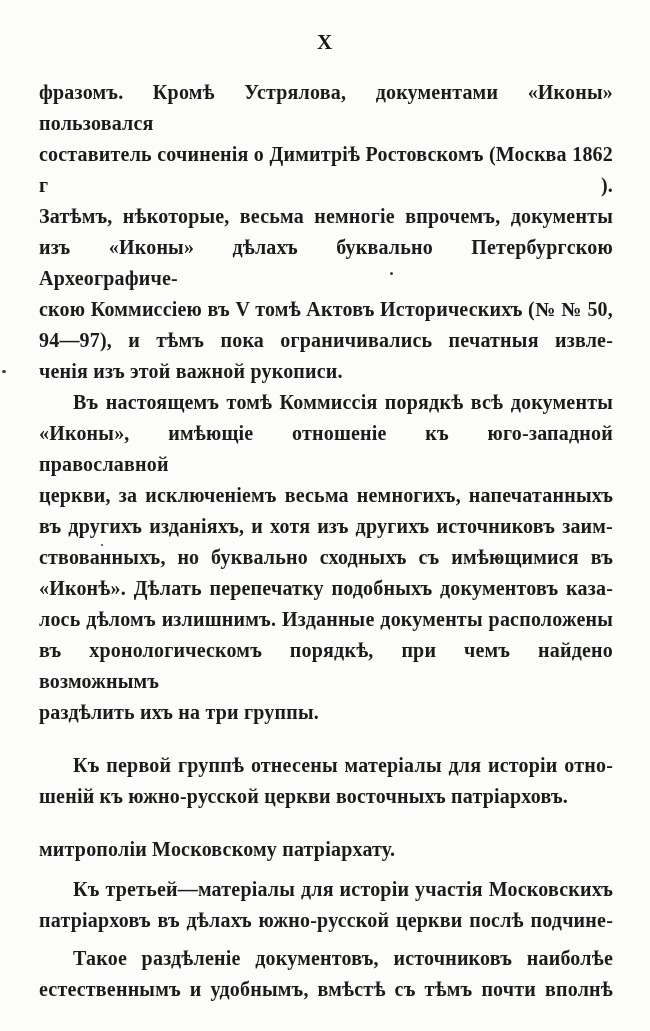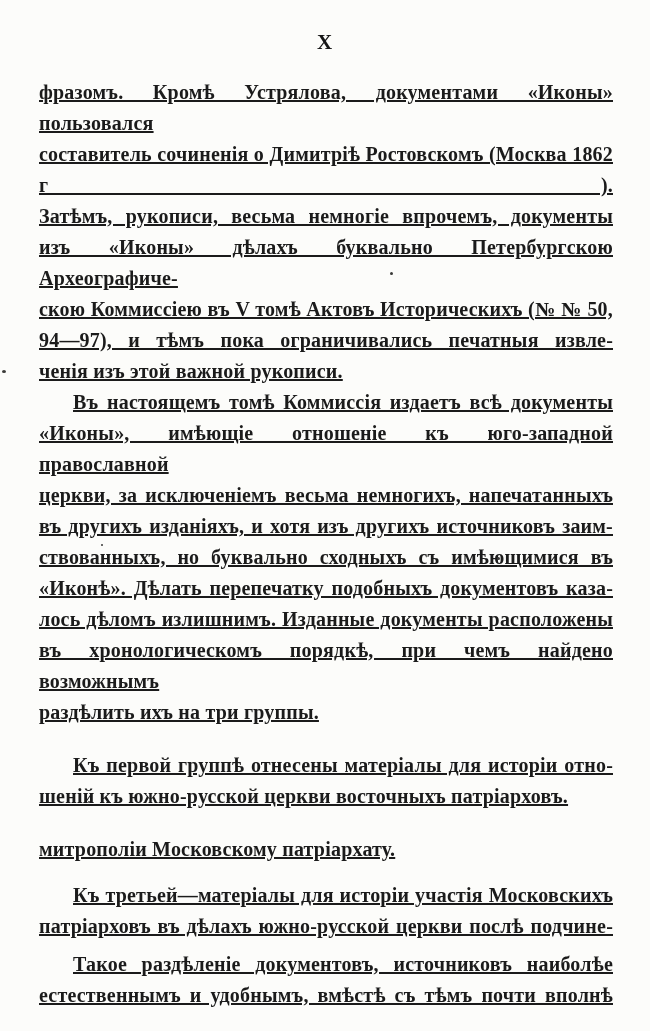--- a/index.html
+++ b/index.html
@@ -31,31 +31,30 @@
     position: absolute;
     left: 39px;
     top: 77px;
     width: 574px;
     color: #1b1b1b;
   }
   .paragraph {
     margin: 0;
   }
   .gap-lg { margin-top: 22px; }
-  .gap-sm { margin-top: 15px; }
+  .gap-sm { margin-top: 9px; }
   .gap-md { margin-top: 7px; }
   .line {
     font-size: 20px;
     font-weight: 700;
     line-height: 31px;
     letter-spacing: 0.2px;
     text-align: justify;
     text-align-last: justify;
     white-space: normal;
-    text-decoration: underline;
   }
   .line.para-last {
     text-align: right;
     text-align-last: left;
   }
   .line.indented {
     text-indent: 34px;
   }
   .scan-speck {
     position: absolute;
@@ -68,29 +67,29 @@
 
 <div class="page">
 
   <div class="page-number">X</div>
 
   <div class="text-column">
 
     <div class="paragraph">
       <div class="line">фразомъ. Кромѣ Устрялова, документами «Иконы» пользовался</div>
       <div class="line">составитель сочиненія о Димитріѣ Ростовскомъ (Москва 1862 г ).</div>
-      <div class="line">Затѣмъ, рукописи, весьма немногіе впрочемъ, документы</div>
+      <div class="line">Затѣмъ, нѣкоторые, весьма немногіе впрочемъ, документы</div>
       <div class="line">изъ «Иконы» дѣлахъ буквально Петербургскою Археографиче-</div>
       <div class="line">скою Коммиссіею въ V томѣ Актовъ Историческихъ (№ № 50,</div>
       <div class="line">94—97), и тѣмъ пока ограничивались печатныя извле-</div>
       <div class="line para-last">ченія изъ этой важной рукописи.</div>
     </div>
 
     <div class="paragraph">
-      <div class="line indented">Въ настоящемъ томѣ Коммиссія издаетъ всѣ документы</div>
+      <div class="line indented">Въ настоящемъ томѣ Коммиссія порядкѣ всѣ документы</div>
       <div class="line">«Иконы», имѣющіе отношеніе къ юго-западной православной</div>
       <div class="line">церкви, за исключеніемъ весьма немногихъ, напечатанныхъ</div>
       <div class="line">въ другихъ изданіяхъ, и хотя изъ другихъ источниковъ заим-</div>
       <div class="line">ствованныхъ, но буквально сходныхъ съ имѣющимися въ</div>
       <div class="line">«Иконѣ». Дѣлать перепечатку подобныхъ документовъ каза-</div>
       <div class="line">лось дѣломъ излишнимъ. Изданные документы расположены</div>
       <div class="line">въ хронологическомъ порядкѣ, при чемъ найдено возможнымъ</div>
       <div class="line para-last">раздѣлить ихъ на три группы.</div>
     </div>
 

